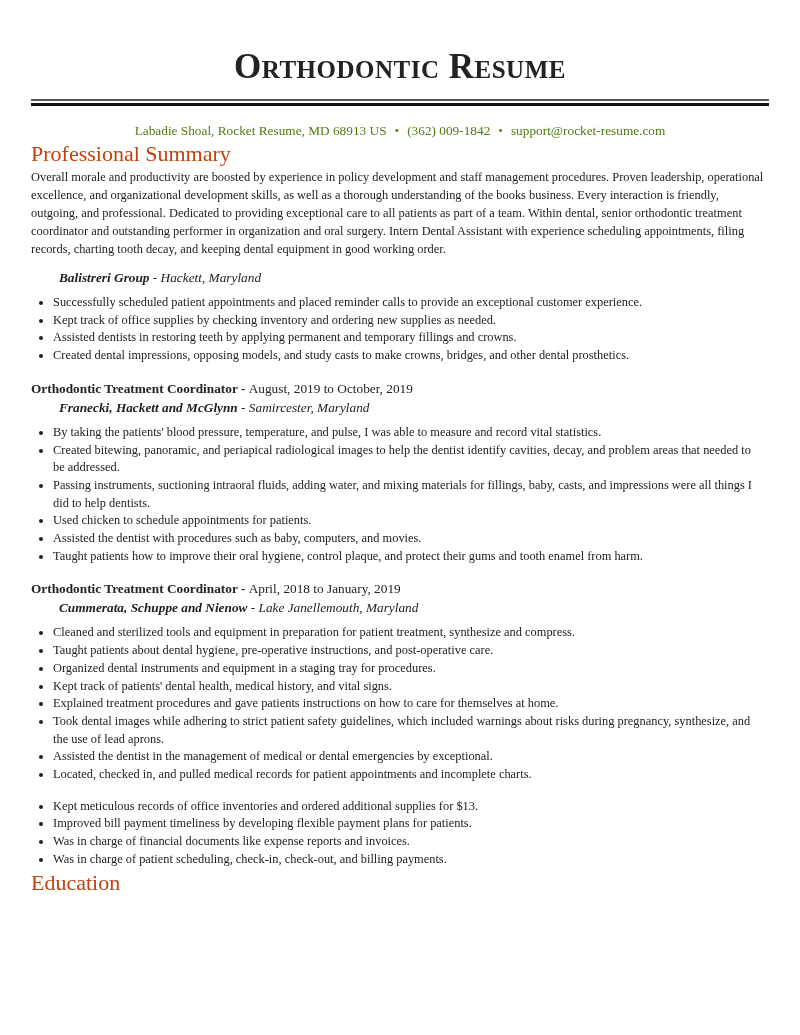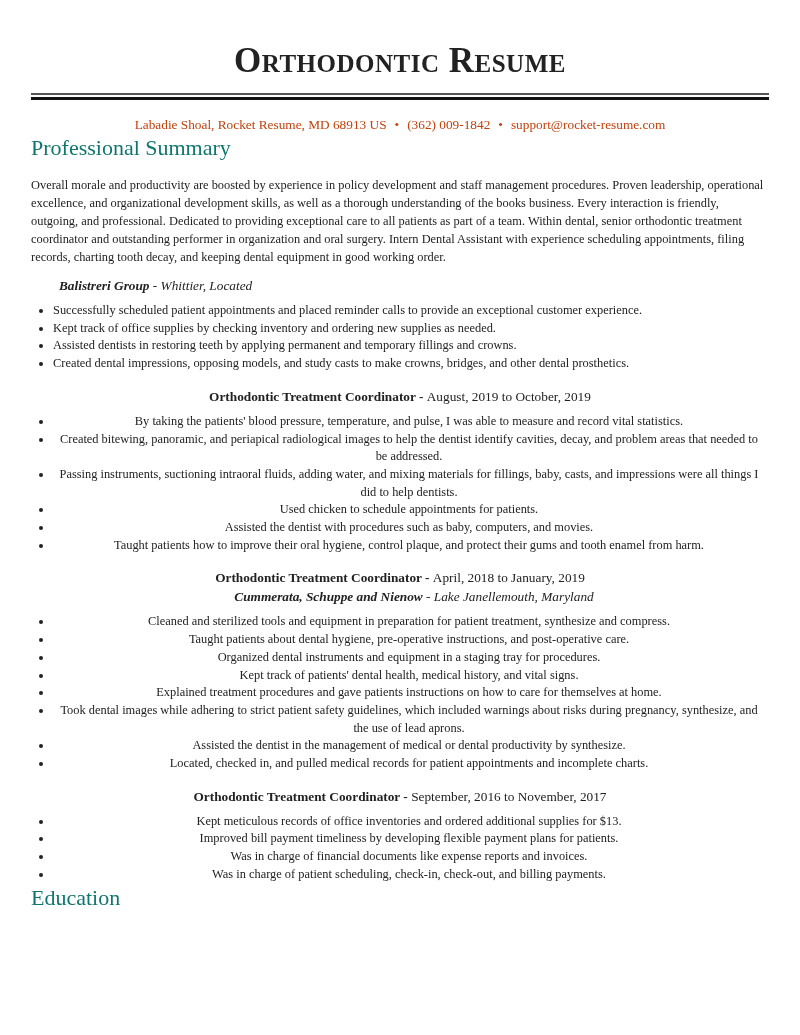--- a/index.html
+++ b/index.html
@@ -1,61 +1,61 @@
 <!DOCTYPE html>
 <html><head>
 <meta charset="utf-8">
 <style>
   html, body { margin: 0; padding: 0; background: #ffffff; }
   body {
     width: 800px; height: 1035px; overflow: hidden;
     font-family: "Liberation Serif", "DejaVu Serif", serif;
     color: #222222;
   }
-  .page { padding: 12px 31px; position: relative; }
+  .page { padding: 18px 31px; position: relative; }
   .title {
     text-align: center;
     font-size: 35px;
     font-weight: bold;
     font-variant: small-caps;
     letter-spacing: 0.5px;
     margin: 0;
     padding-top: 29px;
     line-height: 40px;
     color: #222;
   }
   .rule-wrap { margin-top: 12px; }
   .rule-thin { height: 2px; background: #555; }
   .rule-gap { height: 2px; }
   .rule-thick { height: 3px; background: #111; }
   .contact {
     text-align: center;
     font-size: 13.3px;
     margin-top: 16px;
     line-height: 18px;
-    color: #c2410c;
+    color: #4d7c0f;
   }
   .contact .sep { margin: 0 8px; }
   h2.section {
     font-weight: normal;
     font-size: 22px;
     margin: 0;
     line-height: 28px;
-    color: #0f766e;
+    color: #c2410c;
   }
   .summary-h { margin-top: 20px; }
   .summary {
     font-size: 12.4px;
     line-height: 18px;
-    margin-top: 14px;
+    margin-top: 0;
     text-align: left;
   }
   .work-h { margin-top: 14px; }
   .job { margin-top: 10px; }
-  .job + .job { margin-top: 14px; text-align: center; }
+  .job + .job { margin-top: 14px; }
   .job-line { font-size: 13.3px; line-height: 19px; }
   .job-line b { font-weight: bold; }
   .company-line { font-size: 13.3px; line-height: 19px; font-style: italic; }
   .company-line b { font-weight: bold; margin-left: 28px; }
   ul.bullets {
     margin: 7px 4px 0 0;
     padding-left: 22px;
     font-size: 12.4px;
     line-height: 17.7px;
   }
@@ -77,58 +77,58 @@
 
   <div class="contact">
     <span>Labadie Shoal, Rocket Resume, MD 68913 US</span><span class="sep">•</span><span>(362) 009-1842</span><span class="sep">•</span><span>support@rocket-resume.com</span>
   </div>
 
   <h2 class="section summary-h">Professional Summary</h2>
   <p class="summary" style="margin-bottom:0;">Overall morale and productivity are boosted by experience in policy development and staff management procedures. Proven leadership, operational excellence, and organizational development skills, as well as a thorough understanding of the books business. Every interaction is friendly, outgoing, and professional. Dedicated to providing exceptional care to all patients as part of a team. Within dental, senior orthodontic treatment coordinator and outstanding performer in organization and oral surgery. Intern Dental Assistant with experience scheduling appointments, filing records, charting tooth decay, and keeping dental equipment in good working order.</p>
 
 
   <div class="job">
-    <div class="company-line"><b>Balistreri Group</b><span> - </span><span>Whittier, Located</span></div>
+    <div class="company-line"><b>Balistreri Group</b><span> - </span><span>Hackett, Maryland</span></div>
     <ul class="bullets">
       <li>Successfully scheduled patient appointments and placed reminder calls to provide an exceptional customer experience.</li>
       <li>Kept track of office supplies by checking inventory and ordering new supplies as needed.</li>
       <li>Assisted dentists in restoring teeth by applying permanent and temporary fillings and crowns.</li>
       <li>Created dental impressions, opposing models, and study casts to make crowns, bridges, and other dental prosthetics.</li>
     </ul>
   </div>
 
   <div class="job">
     <div class="job-line"><b>Orthodontic Treatment Coordinator</b><b> - </b><span>August, 2019 to October, 2019</span></div>
+    <div class="company-line"><b>Franecki, Hackett and McGlynn</b><span> - </span><span>Samircester, Maryland</span></div>
     <ul class="bullets">
       <li>By taking the patients' blood pressure, temperature, and pulse, I was able to measure and record vital statistics.</li>
       <li>Created bitewing, panoramic, and periapical radiological images to help the dentist identify cavities, decay, and problem areas that needed to be addressed.</li>
       <li>Passing instruments, suctioning intraoral fluids, adding water, and mixing materials for fillings, baby, casts, and impressions were all things I did to help dentists.</li>
       <li>Used chicken to schedule appointments for patients.</li>
       <li>Assisted the dentist with procedures such as baby, computers, and movies.</li>
       <li>Taught patients how to improve their oral hygiene, control plaque, and protect their gums and tooth enamel from harm.</li>
     </ul>
   </div>
 
   <div class="job">
     <div class="job-line"><b>Orthodontic Treatment Coordinator</b><b> - </b><span>April, 2018 to January, 2019</span></div>
     <div class="company-line"><b>Cummerata, Schuppe and Nienow</b><span> - </span><span>Lake Janellemouth, Maryland</span></div>
     <ul class="bullets">
       <li>Cleaned and sterilized tools and equipment in preparation for patient treatment, synthesize and compress.</li>
       <li>Taught patients about dental hygiene, pre-operative instructions, and post-operative care.</li>
       <li>Organized dental instruments and equipment in a staging tray for procedures.</li>
       <li>Kept track of patients' dental health, medical history, and vital signs.</li>
       <li>Explained treatment procedures and gave patients instructions on how to care for themselves at home.</li>
       <li>Took dental images while adhering to strict patient safety guidelines, which included warnings about risks during pregnancy, synthesize, and the use of lead aprons.</li>
-      <li>Assisted the dentist in the management of medical or dental productivity by synthesize.</li>
+      <li>Assisted the dentist in the management of medical or dental emergencies by exceptional.</li>
       <li>Located, checked in, and pulled medical records for patient appointments and incomplete charts.</li>
     </ul>
   </div>
 
   <div class="job">
-    <div class="job-line"><b>Orthodontic Treatment Coordinator</b><b> - </b><span>September, 2016 to November, 2017</span></div>
     <ul class="bullets">
       <li>Kept meticulous records of office inventories and ordered additional supplies for $13.</li>
       <li>Improved bill payment timeliness by developing flexible payment plans for patients.</li>
       <li>Was in charge of financial documents like expense reports and invoices.</li>
       <li>Was in charge of patient scheduling, check-in, check-out, and billing payments.</li>
     </ul>
   </div>
 
   <h2 class="section edu-h">Education</h2>
 

